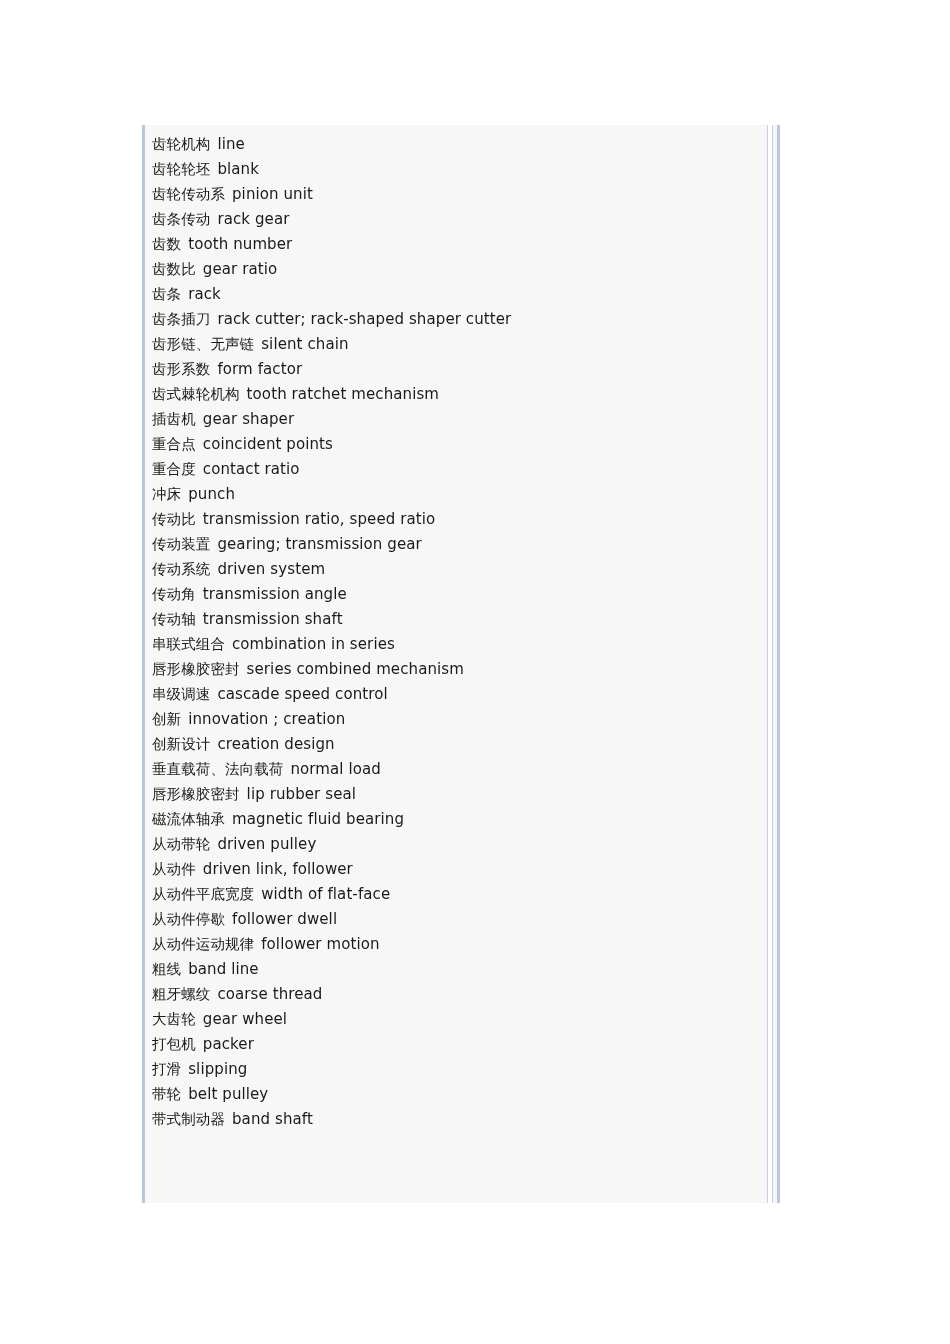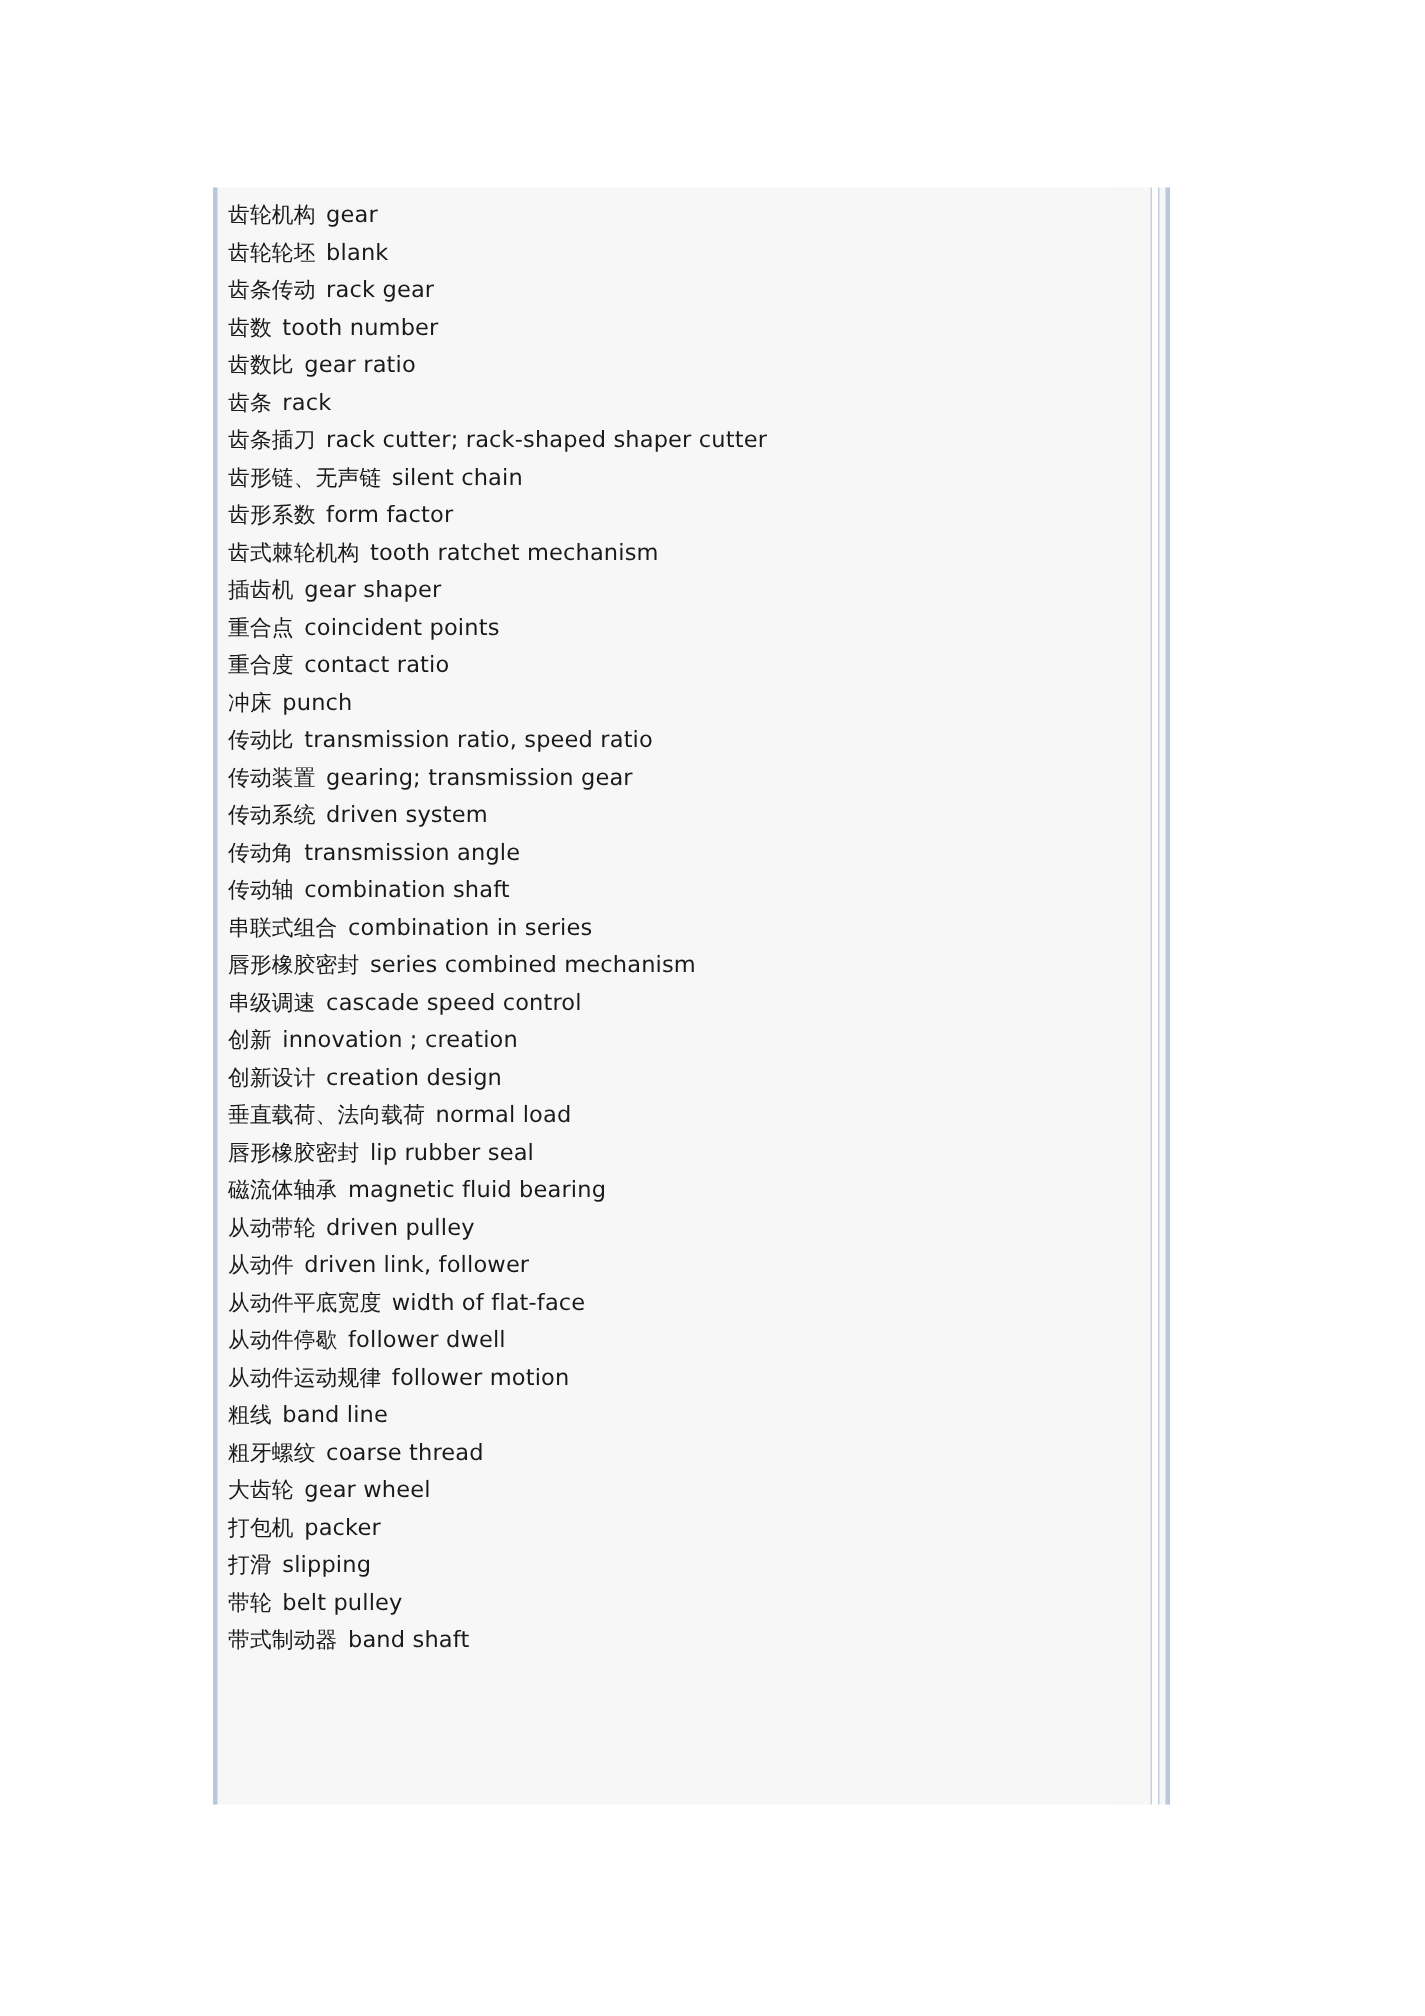--- a/index.html
+++ b/index.html
@@ -86,39 +86,40 @@
     width: 3px;
     background: #b9c7dc;
   }
 </style>
 </head>
 <body>
 
 <div id="glossary-panel">
 
   <div id="glossary-list">
-      <div class="entry"><span class="term">齿轮机构</span><span class="gap"></span><span class="translation">gear</span></div>
+      <div class="entry"><span class="term">齿轮机构</span><span class="gap"></span><span class="translation">line</span></div>
       <div class="entry"><span class="term">齿轮轮坯</span><span class="gap"></span><span class="translation">blank</span></div>
+      <div class="entry"><span class="term">齿轮传动系</span><span class="gap"></span><span class="translation">pinion unit</span></div>
       <div class="entry"><span class="term">齿条传动</span><span class="gap"></span><span class="translation">rack gear</span></div>
       <div class="entry"><span class="term">齿数</span><span class="gap"></span><span class="translation">tooth number</span></div>
       <div class="entry"><span class="term">齿数比</span><span class="gap"></span><span class="translation">gear ratio</span></div>
       <div class="entry"><span class="term">齿条</span><span class="gap"></span><span class="translation">rack</span></div>
       <div class="entry"><span class="term">齿条插刀</span><span class="gap"></span><span class="translation">rack cutter; rack-shaped shaper cutter</span></div>
       <div class="entry"><span class="term">齿形链、无声链</span><span class="gap"></span><span class="translation">silent chain</span></div>
       <div class="entry"><span class="term">齿形系数</span><span class="gap"></span><span class="translation">form factor</span></div>
       <div class="entry"><span class="term">齿式棘轮机构</span><span class="gap"></span><span class="translation">tooth ratchet mechanism</span></div>
       <div class="entry"><span class="term">插齿机</span><span class="gap"></span><span class="translation">gear shaper</span></div>
       <div class="entry"><span class="term">重合点</span><span class="gap"></span><span class="translation">coincident points</span></div>
       <div class="entry"><span class="term">重合度</span><span class="gap"></span><span class="translation">contact ratio</span></div>
       <div class="entry"><span class="term">冲床</span><span class="gap"></span><span class="translation">punch</span></div>
       <div class="entry"><span class="term">传动比</span><span class="gap"></span><span class="translation">transmission ratio, speed ratio</span></div>
       <div class="entry"><span class="term">传动装置</span><span class="gap"></span><span class="translation">gearing; transmission gear</span></div>
       <div class="entry"><span class="term">传动系统</span><span class="gap"></span><span class="translation">driven system</span></div>
       <div class="entry"><span class="term">传动角</span><span class="gap"></span><span class="translation">transmission angle</span></div>
-      <div class="entry"><span class="term">传动轴</span><span class="gap"></span><span class="translation">combination shaft</span></div>
+      <div class="entry"><span class="term">传动轴</span><span class="gap"></span><span class="translation">transmission shaft</span></div>
       <div class="entry"><span class="term">串联式组合</span><span class="gap"></span><span class="translation">combination in series</span></div>
       <div class="entry"><span class="term">唇形橡胶密封</span><span class="gap"></span><span class="translation">series combined mechanism</span></div>
       <div class="entry"><span class="term">串级调速</span><span class="gap"></span><span class="translation">cascade speed control</span></div>
       <div class="entry"><span class="term">创新</span><span class="gap"></span><span class="translation">innovation ; creation</span></div>
       <div class="entry"><span class="term">创新设计</span><span class="gap"></span><span class="translation">creation design</span></div>
       <div class="entry"><span class="term">垂直载荷、法向载荷</span><span class="gap"></span><span class="translation">normal load</span></div>
       <div class="entry"><span class="term">唇形橡胶密封</span><span class="gap"></span><span class="translation">lip rubber seal</span></div>
       <div class="entry"><span class="term">磁流体轴承</span><span class="gap"></span><span class="translation">magnetic fluid bearing</span></div>
       <div class="entry"><span class="term">从动带轮</span><span class="gap"></span><span class="translation">driven pulley</span></div>
       <div class="entry"><span class="term">从动件</span><span class="gap"></span><span class="translation">driven link, follower</span></div>

